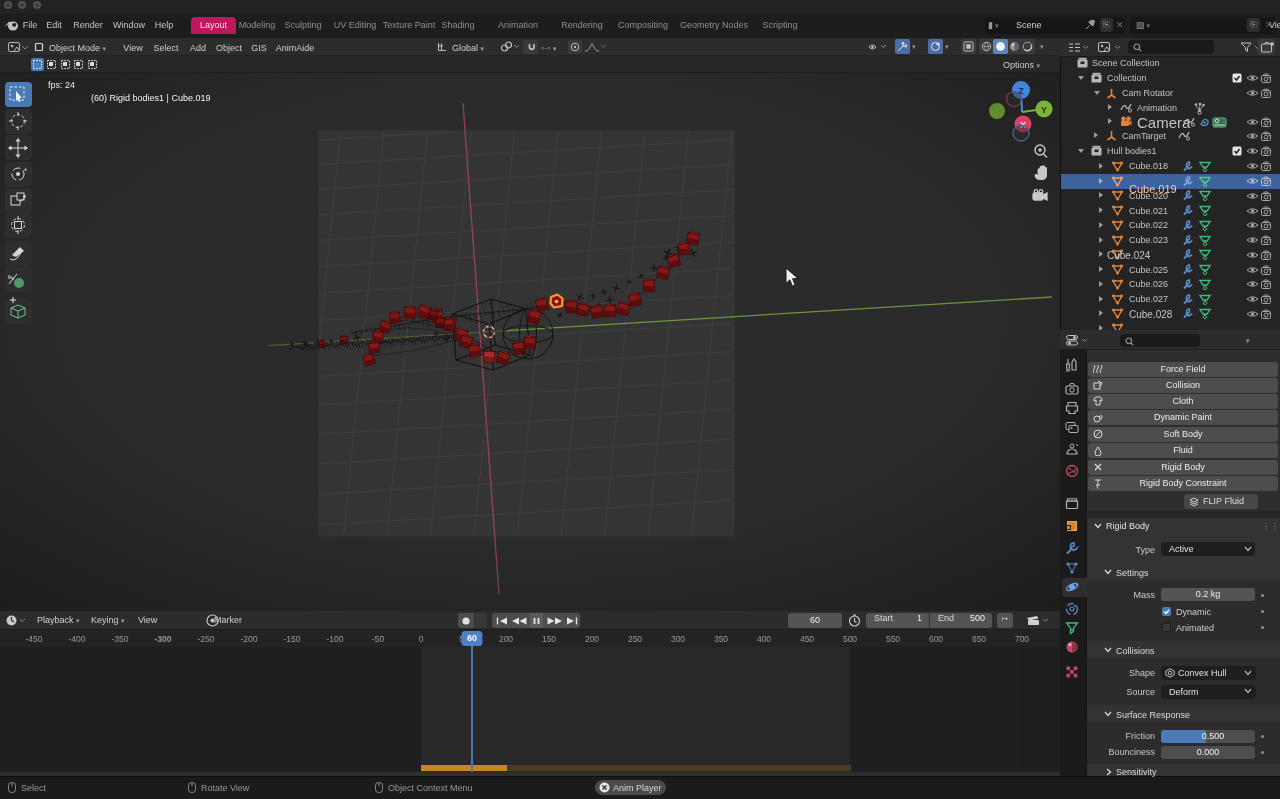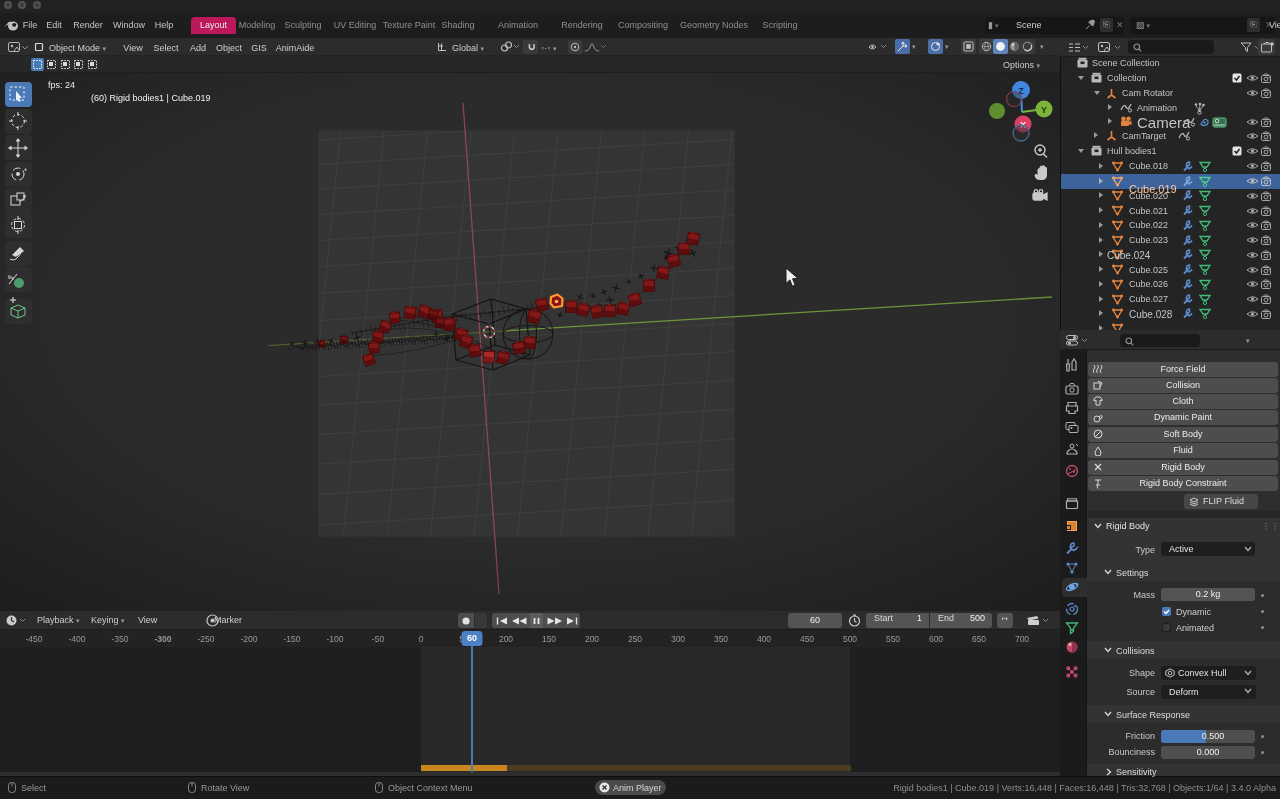--- a/index.html
+++ b/index.html
@@ -797,21 +797,20 @@
       <rect x="0.5" y="0.5" width="7" height="10" rx="3" fill="none" stroke="#8a8a8a"></rect>
       <line x1="4" y1="1" x2="4" y2="4.5" stroke="#8a8a8a"></line>
     </svg>
 <div class="abs" style="left:388px;top:783px;font-size:9px;color:#989898;">Object Context Menu</div>
 <div class="abs" style="left:595px;top:780px;width:71px;height:15px;background:#4a4a4a;border-radius:8px;"></div>
 <svg class="abs" style="left:599px;top:782px" width="11" height="11" viewBox="0 0 11 11">
       <circle cx="5.5" cy="5.5" r="5" fill="#e6e6e6"></circle>
       <path d="M3.5 3.5 l4 4 M7.5 3.5 l-4 4" stroke="#333" stroke-width="1.4"></path>
     </svg>
 <div class="abs" style="left:613px;top:783px;font-size:9px;color:#d8d8d8;">Anim Player</div>
-<div class="abs" style="left:820px;top:783px;width:456px;text-align:right;font-size:9px;color:#8f8f8f;white-space:nowrap;">Rigid bodies1 | Cube.019 | Verts:16,448 | Faces:16,448 | Tris:32,768 | Objects:1/64 | 3.4.0 Alpha</div>
 <div class="abs" style="left:1060px;top:38px;width:220px;height:292px;background:#242424;border-left:1px solid #101010;"></div>
 <div class="abs" style="left:1060px;top:38px;width:220px;height:19px;background:#2c2c2c;border-bottom:1px solid #1c1c1c;"></div>
 <svg class="abs" style="left:1068px;top:42px" width="24" height="11" viewBox="0 0 24 11">
       <path d="M1 2 h4 M1 5.5 h4 M1 9 h4 M7 2 h5 M7 5.5 h5 M7 9 h5" stroke="#c0c0c0"></path>
       <path d="M15 4 l2.5 2.5 L20 4" stroke="#8a8a8a" fill="none"></path>
     </svg>
 <svg class="abs" style="left:1098px;top:42px" width="26" height="11" viewBox="0 0 26 11">
       <rect x="0.5" y="0.5" width="11" height="9" rx="1.5" fill="none" stroke="#c0c0c0"></rect>
       <circle cx="4" cy="4" r="1.2" fill="#c0c0c0"></circle>
       <path d="M6 9 L9 5 l2.5 3.5" stroke="#c0c0c0" fill="none"></path>

